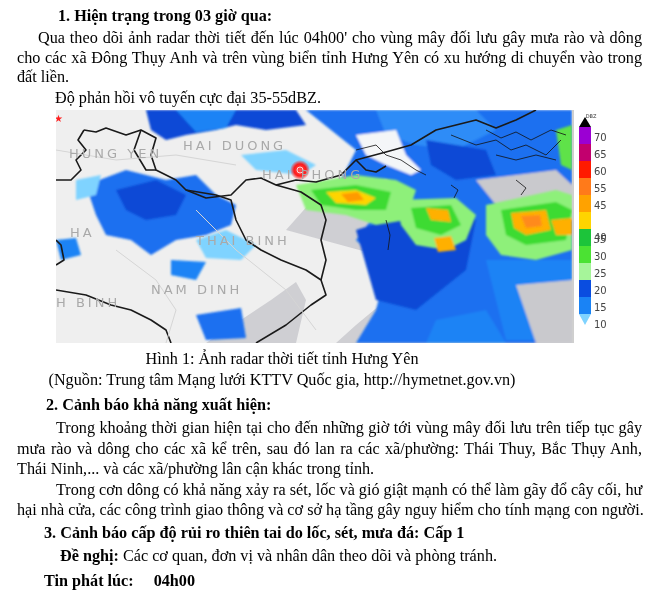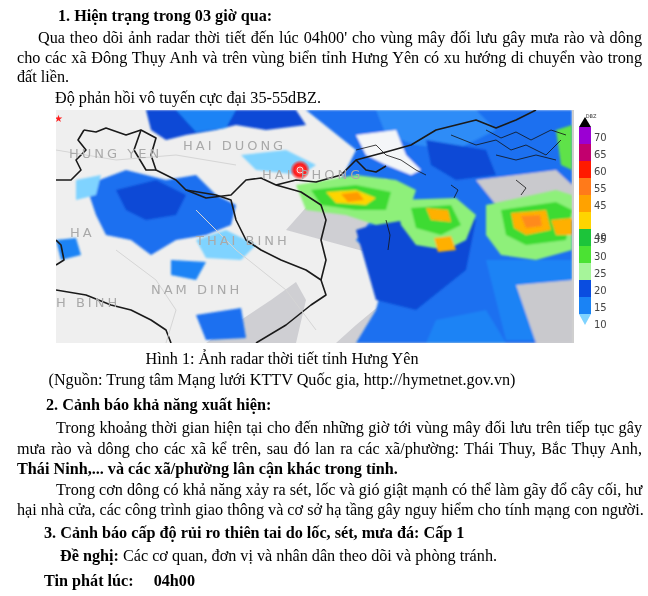--- a/index.html
+++ b/index.html
@@ -176,21 +176,21 @@
     <div class="tick" style="top:211px;">10</div>
   </div>
 </div>
 
 <div class="line center" style="top:349px;">Hình 1: Ảnh radar thời tiết tỉnh Hưng Yên</div>
 <div class="line center" style="top:370px;">(Nguồn: Trung tâm Mạng lưới KTTV Quốc gia, http://hymetnet.gov.vn)</div>
 
 <div class="line bold" style="left:46px; top:395px;">2. Cảnh báo khả năng xuất hiện:</div>
 <div class="line just" style="top:418px; left:40px; width:586px;margin-left:16px;">Trong khoảng thời gian hiện tại cho đến những giờ tới vùng mây đối lưu trên tiếp tục gây</div>
 <div class="line just" style="top:439px;">mưa rào và dông cho các xã kể trên, sau đó lan ra các xã/phường: Thái Thuy, Bắc Thụy Anh,</div>
-<div class="line" style="top:459px; left:17px;font-weight:bold;">Thái Ninh,... và các xã/phường lân cận khác trong tỉnh.</div>
+<div class="line" style="top:459px; left:17px;">Thái Ninh,... và các xã/phường lân cận khác trong tỉnh.</div>
 <div class="line just" style="top:480px; left:56px; width:586px;">Trong cơn dông có khả năng xảy ra sét, lốc và gió giật mạnh có thể làm gãy đổ cây cối, hư</div>
 <div class="line just" style="top:500px;">hại nhà cửa, các công trình giao thông và cơ sở hạ tầng gây nguy hiểm cho tính mạng con người.</div>
 
 <div class="line bold" style="left:44px; top:523px;">3. Cảnh báo cấp độ rủi ro thiên tai do lốc, sét, mưa đá: Cấp 1</div>
 <div class="line" style="left:60px; top:546px;">
   <span class="bold">Đề nghị:</span><span> Các cơ quan, đơn vị và nhân dân theo dõi và phòng tránh.</span>
 </div>
 <div class="line bold" style="left:44px; top:571px;">
   <span>Tin phát lúc:</span><span style="display:inline-block; width:20px;"></span><span>04h00</span>
 </div>

